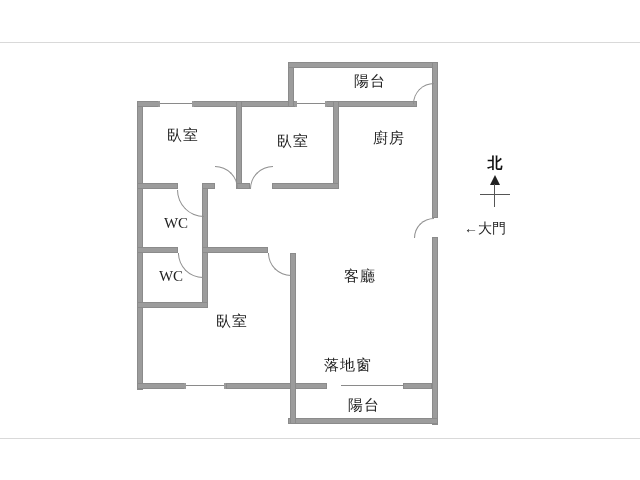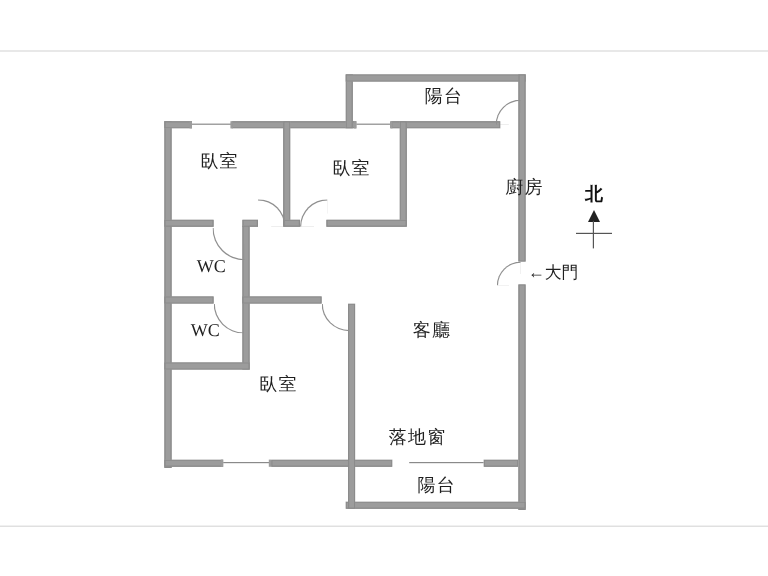--- a/index.html
+++ b/index.html
@@ -89,28 +89,28 @@
   <div class="arc arc-bl" style="left:177px;top:190px;width:26px;height:26px;"></div>
   <div class="arc arc-bl" style="left:178px;top:253px;width:24px;height:24px;"></div>
   <div class="arc arc-bl" style="left:268px;top:253px;width:22px;height:22px;"></div>
   <div class="arc arc-tl" style="left:414px;top:218px;width:19px;height:19px;"></div>
   <div class="arc arc-tl" style="left:413px;top:83px;width:20px;height:20px;"></div>
 
 
   <div class="room-label" style="left:370px;top:74px;">陽台</div>
   <div class="room-label" style="left:183px;top:128px;">臥室</div>
   <div class="room-label" style="left:293px;top:134px;">臥室</div>
-  <div class="room-label" style="left:389px;top:150px;margin-left:48px;">廚房</div>
+  <div class="room-label" style="left:389px;top:131px;">廚房</div>
   <div class="room-label" style="left:176px;top:216px;letter-spacing:0;">WC</div>
   <div class="room-label" style="left:171px;top:269px;letter-spacing:0;">WC</div>
   <div class="room-label" style="left:360px;top:269px;">客廳</div>
   <div class="room-label" style="left:232px;top:314px;">臥室</div>
   <div class="room-label" style="left:364px;top:398px;">陽台</div>
 
-  <div class="side-label" style="left:440px;top:222px;">←大門</div>
+  <div class="side-label" style="left:464px;top:222px;">←大門</div>
   <div class="room-label" style="left:348px;top:358px;">落地窗</div>
 
   <div class="north-label">北</div>
   <div class="north-arrowhead"></div>
   <div class="north-vline"></div>
   <div class="north-hline"></div>
 
 </div>
 
 </body></html>

